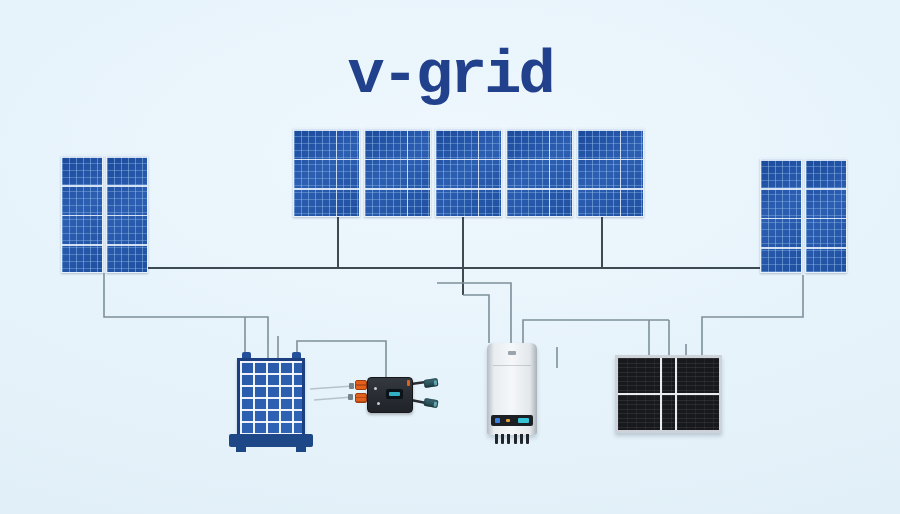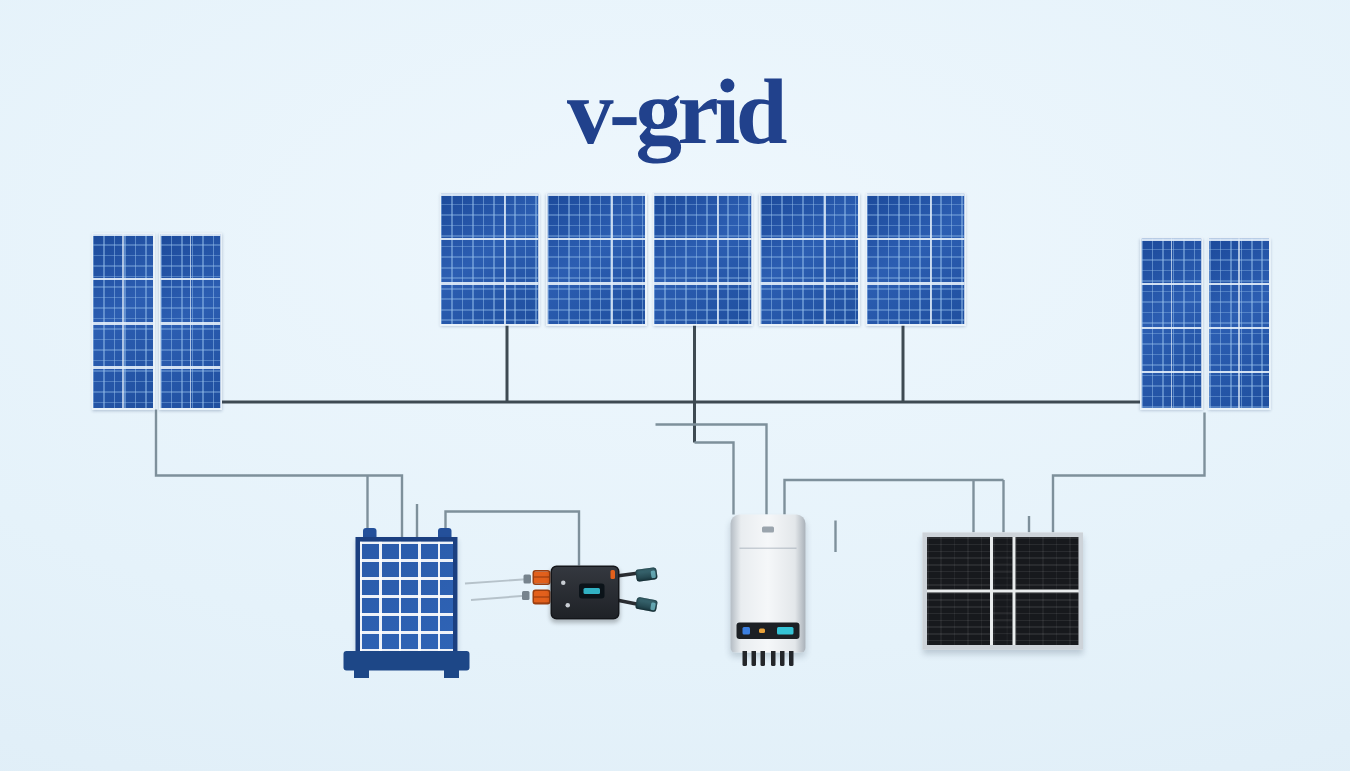--- a/index.html
+++ b/index.html
@@ -1,19 +1,19 @@
 <!DOCTYPE html>
 <html style="--title: #21418c; --background: #e6f2fa; --panel-blue: #234f9e; --panel-grid-light: #9cc0e8; --wire-dark: #3e4a52; --wire-gray: #7e909b; --connector-orange: #e2601c; --display-teal: #35c3d6; --mono-black: #17191d; --inverter-body: #eef1f3;"><head>
 <meta charset="utf-8">
 <style>
   html,body{margin:0;padding:0;}
   #canvas{
     position:relative; width:900px; height:514px; overflow:hidden;
     background: radial-gradient(120% 100% at 50% 30%, #eef7fd 0%, #e5f2fa 55%, #ddecf6 100%);
-    font-family:Liberation Serif, serif;
+    font-family:Liberation Mono, monospace;
   }
   
   .title{
     position:absolute; left:0; right:0; top:40px; text-align:center;
     font-size:62px; font-weight:700; letter-spacing:-3px;
     color:var(--title,#21418c);
   }
   
   .array{position:absolute; display:flex;}
   .pv{

